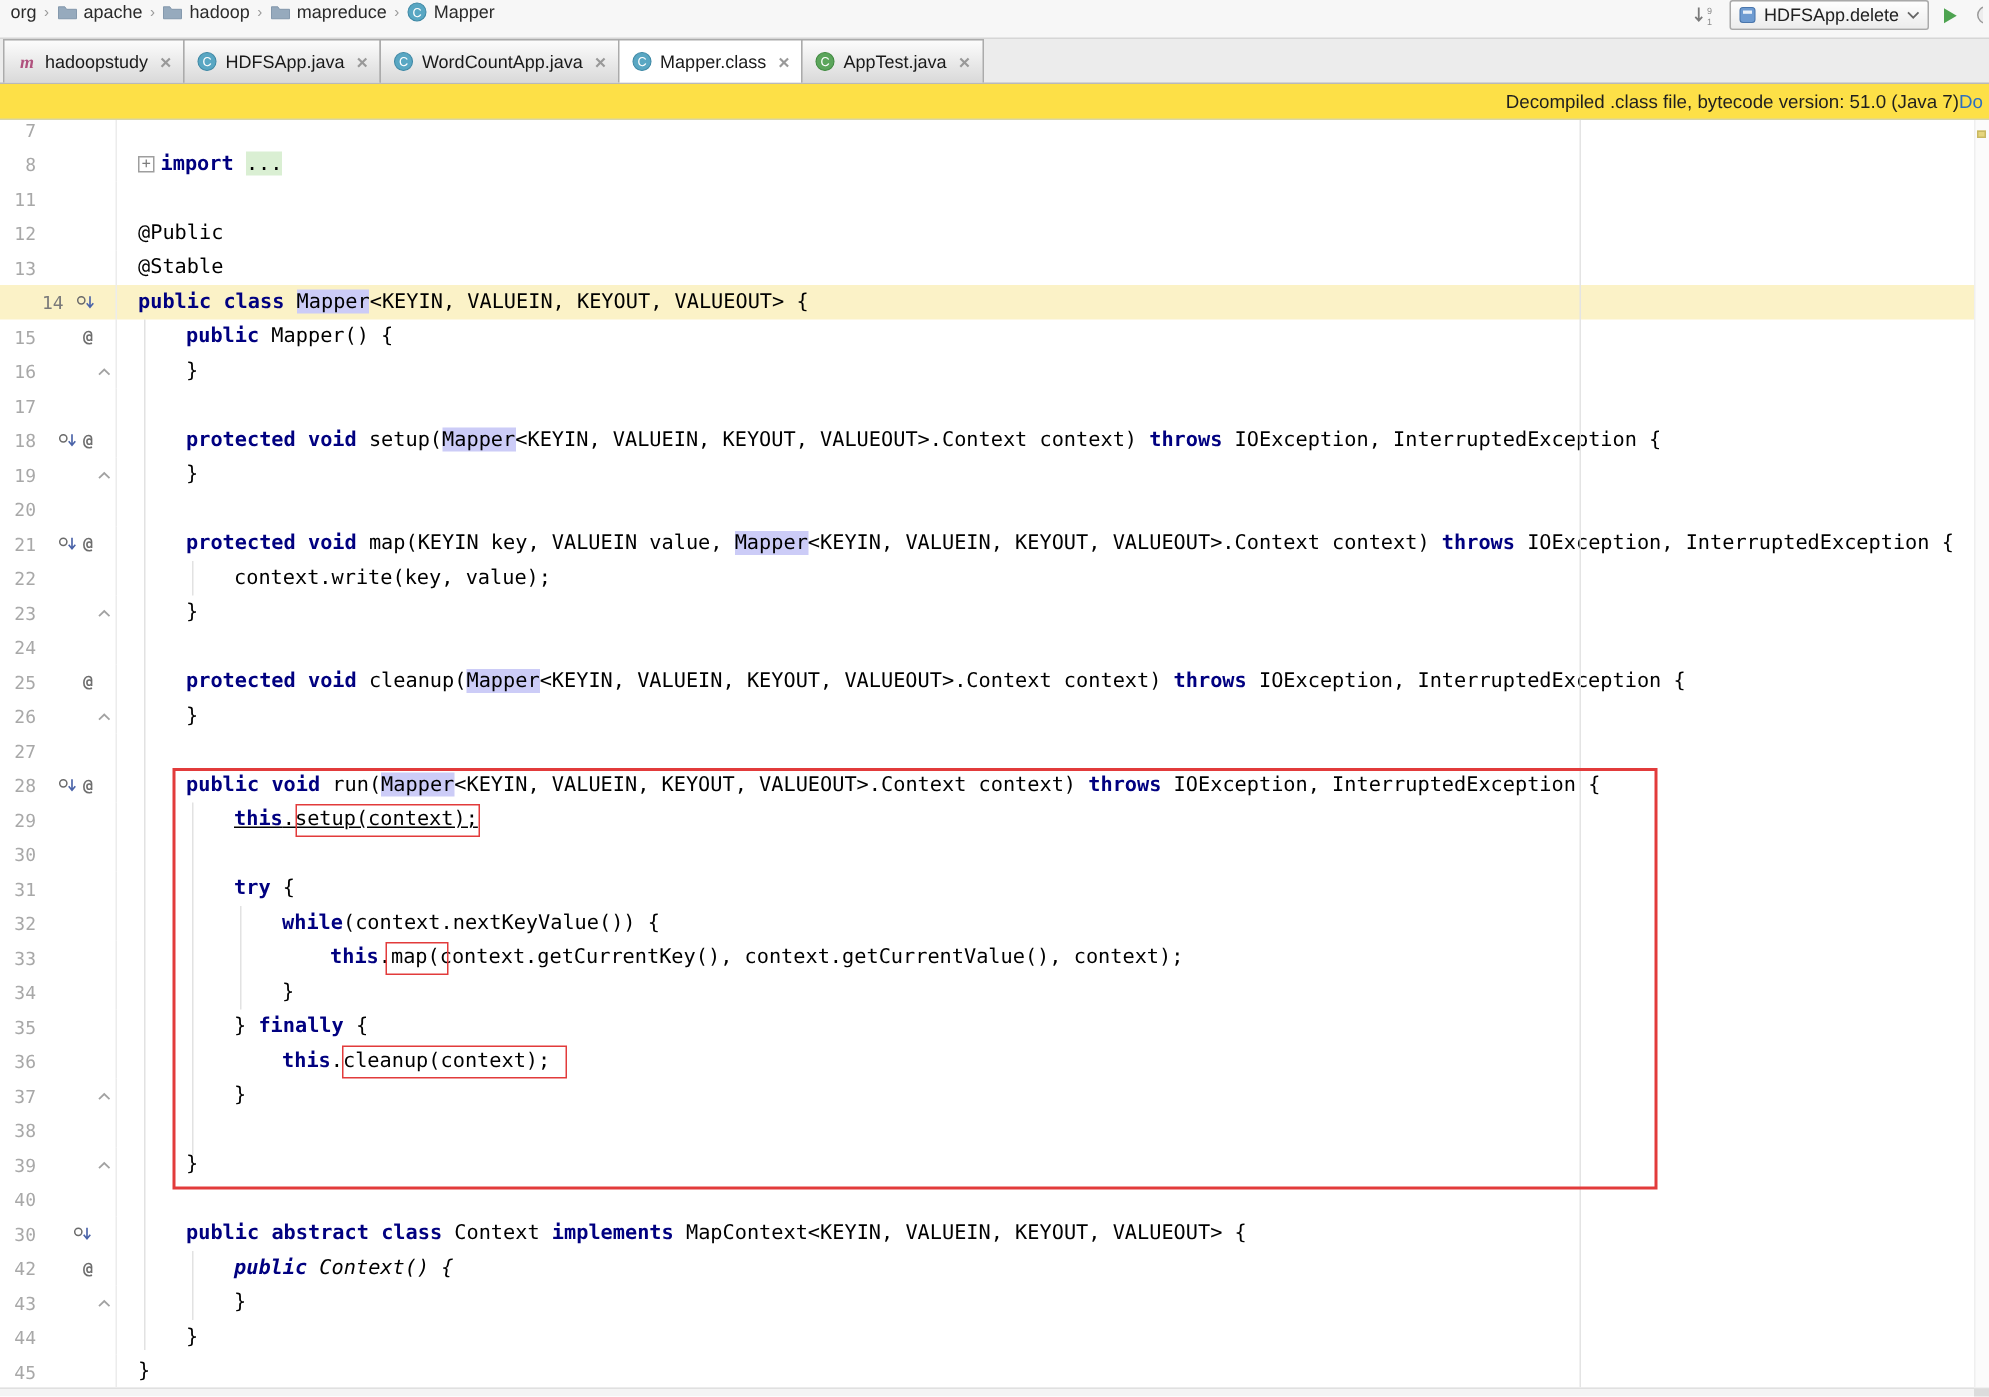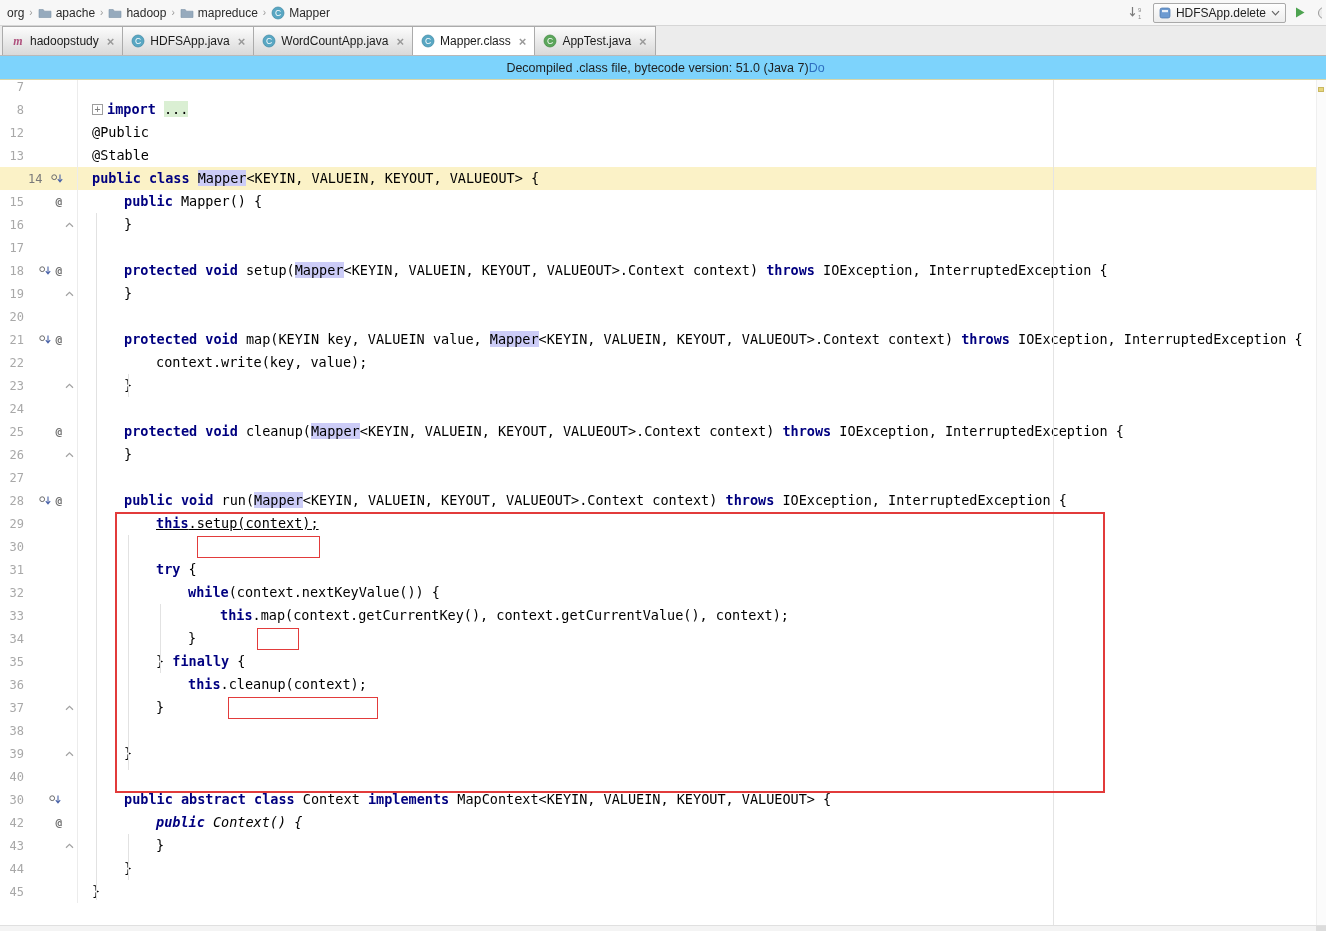--- a/index.html
+++ b/index.html
@@ -7,21 +7,21 @@
   body {
     width:1326px; height:931px; overflow:hidden; position:relative;
     font-family:"Liberation Sans", sans-serif; background:#fff; color:#1a1a1a;
   }
   #app { position:absolute; inset:0; }
 
   
   .topbar {
     position:absolute; left:0; top:0; width:100%; height:26px;
     background:#F7F7F7; border-bottom:1px solid #D6D6D6;
-    display:flex; align-items:center; justify-content:space-between; padding:0 4px;
+    display:flex; align-items:flex-start; justify-content:space-between; padding:0 4px;
   }
   .crumbs { display:flex; align-items:center; font-size:12px; color:#2b2b2b; }
   .crumb { display:inline-flex; align-items:center; gap:4px; padding:1px 3px; cursor:default; }
   .crumb-sep { color:#9a9a9a; font-size:10px; padding:0 2px; }
   .nav-right { display:flex; align-items:center; gap:8px; padding-right:0; }
   .tbicon { display:inline-flex; align-items:center; justify-content:center; }
   .runcombo {
     display:inline-flex; align-items:center; gap:5px; height:20px; padding:0 5px;
     border:1px solid #A9A9A9; border-radius:2px; background:linear-gradient(#FEFEFE,#ECECEC);
     font-size:12px; color:#222; min-width:128px;
@@ -40,22 +40,22 @@
     display:inline-flex; align-items:center; gap:5px; height:29px; padding:0 8px;
     border:1px solid #ABABAB; border-bottom:none; margin-right:-1px;
     background:linear-gradient(#FCFCFC,#D9D9D9); font-size:12px; color:#1a1a1a; cursor:default;
   }
   .tab.active { background:#FFFFFF; }
   .tabclose { color:#999; font-size:13px; font-weight:bold; line-height:1; margin-left:3px; }
 
   
   .banner {
     position:absolute; left:0; top:56px; width:100%; height:24px;
-    background:#7dd3fc; border-bottom:1px solid #D9D5A6;
-    display:flex; align-items:center; justify-content:center;
+    background:#fde047; border-bottom:1px solid #D9D5A6;
+    display:flex; align-items:center; justify-content:flex-end;
     padding:0 4px 0 9px; font-size:12.5px; color:#1f1f1f;
   }
   .bannerlink { color:#2E6FC0; text-decoration:none; font-size:12.5px; white-space:nowrap; }
 
   
   .editor { position:absolute; left:0; top:80px; right:0; bottom:6px; background:#fff; overflow:hidden; }
   #lines { margin-top:-5px; position:relative; z-index:1; }
   .row { height:23px; display:flex; align-items:center; width:100%; }
   .row.cur { background:#FBF2C7; }
   .gutter { flex:0 0 78px; width:78px; height:100%; display:flex; align-items:center; border-right:1px solid #ECECEC; }
@@ -239,20 +239,28 @@
         <div class="row">
           <div class="gutter">
             <span class="lnum">8</span>
             <span class="gicons"></span>
             <span class="gfold"></span>
           </div>
           <div class="code" style="padding-left: 14px;"><span class="plusbox">+</span><span class="k">import</span><span class="p"> </span><span class="f">...</span></div>
         </div>
         <div class="row">
           <div class="gutter">
+            <span class="lnum">11</span>
+            <span class="gicons"></span>
+            <span class="gfold"></span>
+          </div>
+          <div class="code" style="padding-left: 14px;"></div>
+        </div>
+        <div class="row">
+          <div class="gutter">
             <span class="lnum">12</span>
             <span class="gicons"></span>
             <span class="gfold"></span>
           </div>
           <div class="code" style="padding-left: 14px;"><span class="p">@Public</span></div>
         </div>
         <div class="row">
           <div class="gutter">
             <span class="lnum">13</span>
             <span class="gicons"></span>

